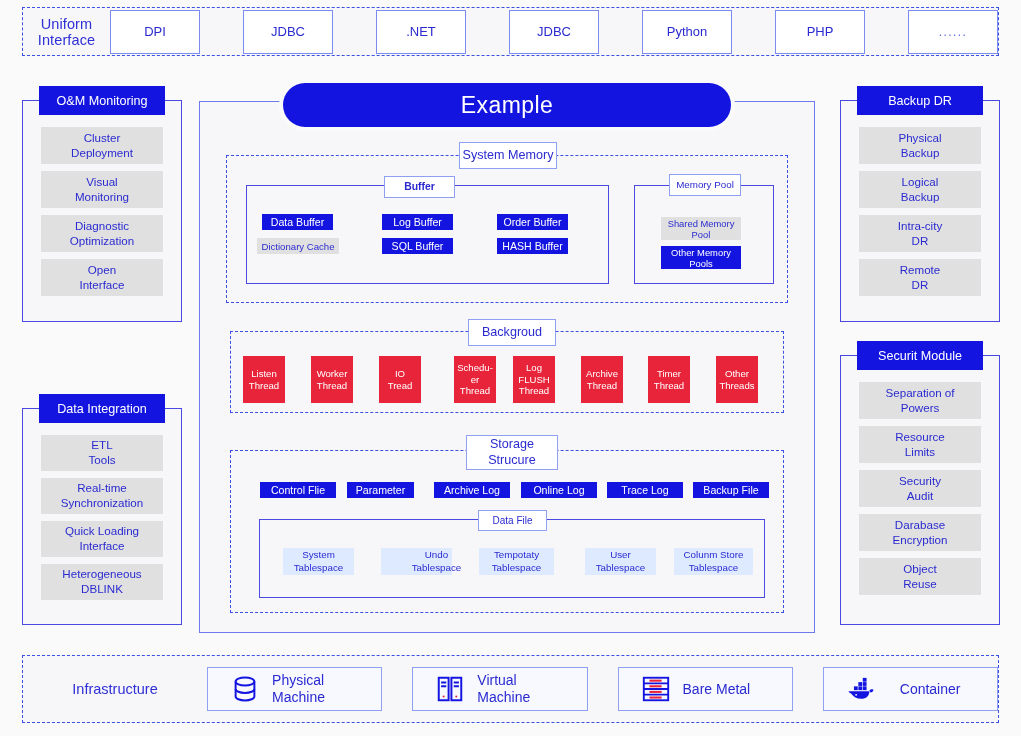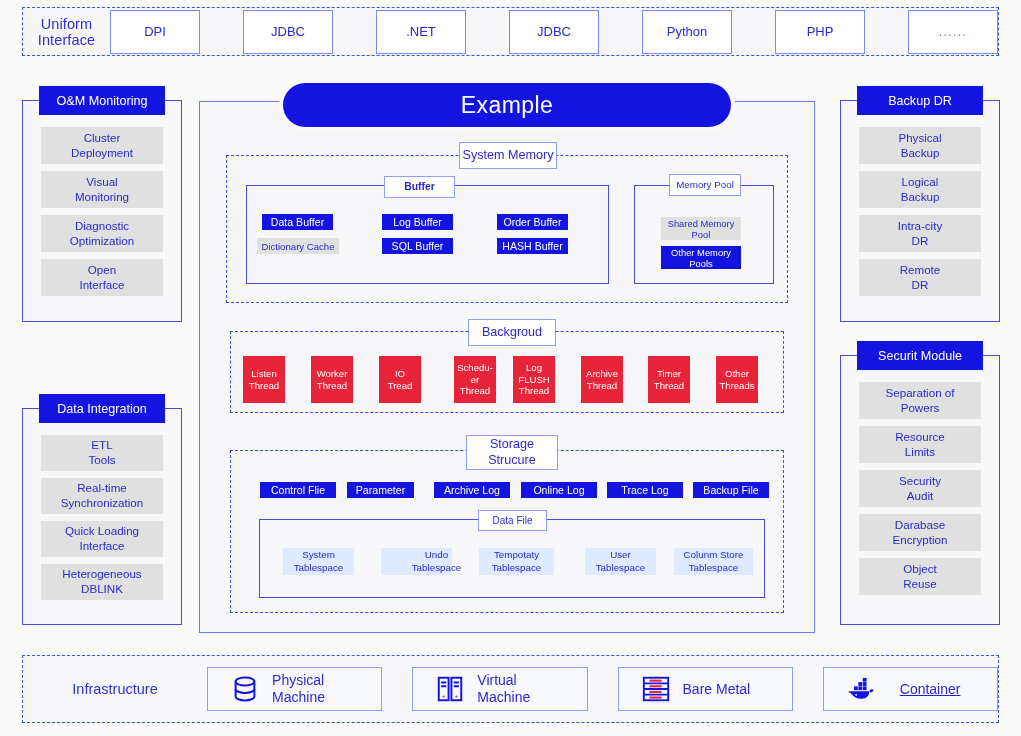--- a/index.html
+++ b/index.html
@@ -254,21 +254,21 @@
         <rect x="3" y="4" width="26" height="24"></rect>
         <path d="M3 10h26M3 16h26M3 22h26"></path>
         <rect x="9" y="6" width="13" height="2.2" fill="#e8243a" stroke="none"></rect>
         <rect x="9" y="12" width="13" height="2.2" fill="#e8243a" stroke="none"></rect>
         <rect x="9" y="18" width="13" height="2.2" fill="#e8243a" stroke="none"></rect>
         <rect x="9" y="24" width="13" height="2.2" fill="#e8243a" stroke="none"></rect>
       </svg>
       <div class="if-label">Bare Metal</div>
     </div>
 
-    <div class="if-chip" style="margin-right:0;text-decoration:underline;">
+    <div class="if-chip" style="margin-right:0;">
       <svg class="if-icon" viewBox="0 0 34 32">
         <g fill="#1414e0">
           <rect x="9" y="13" width="4.3" height="4.3"></rect>
           <rect x="14" y="13" width="4.3" height="4.3"></rect>
           <rect x="19" y="13" width="4.3" height="4.3"></rect>
           <rect x="14" y="8.2" width="4.3" height="4.3"></rect>
           <rect x="19" y="8.2" width="4.3" height="4.3"></rect>
           <rect x="19" y="3.4" width="4.3" height="4.3"></rect>
         </g>
         <path d="M3 18.5h23.5c0 5.2-3.6 8.6-9.4 8.6-4.9 0-8.6-2-10.6-5.1-1.4-2.1-3.5-1.4-3.5-3.5z" fill="#1414e0"></path>

